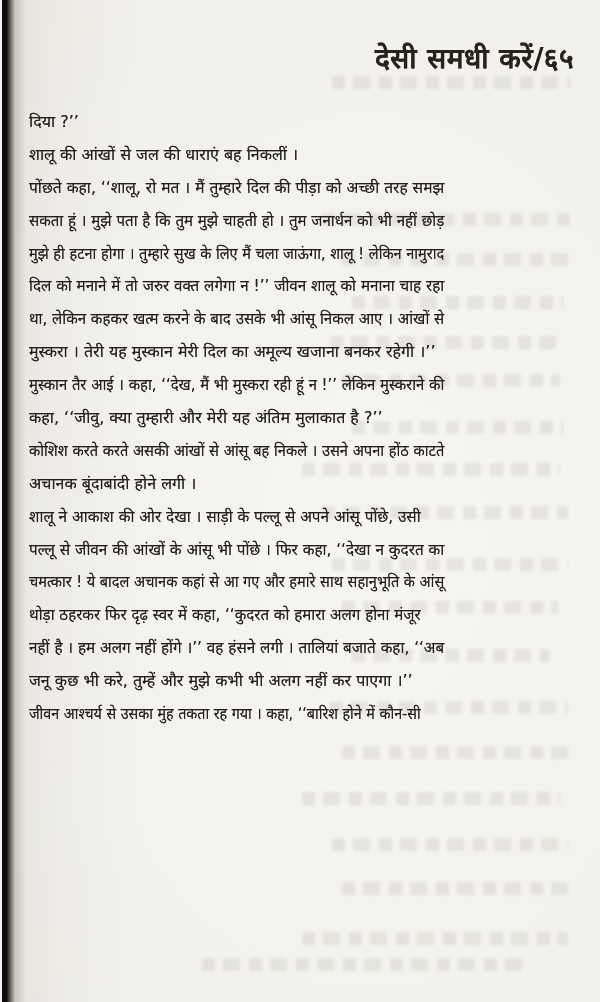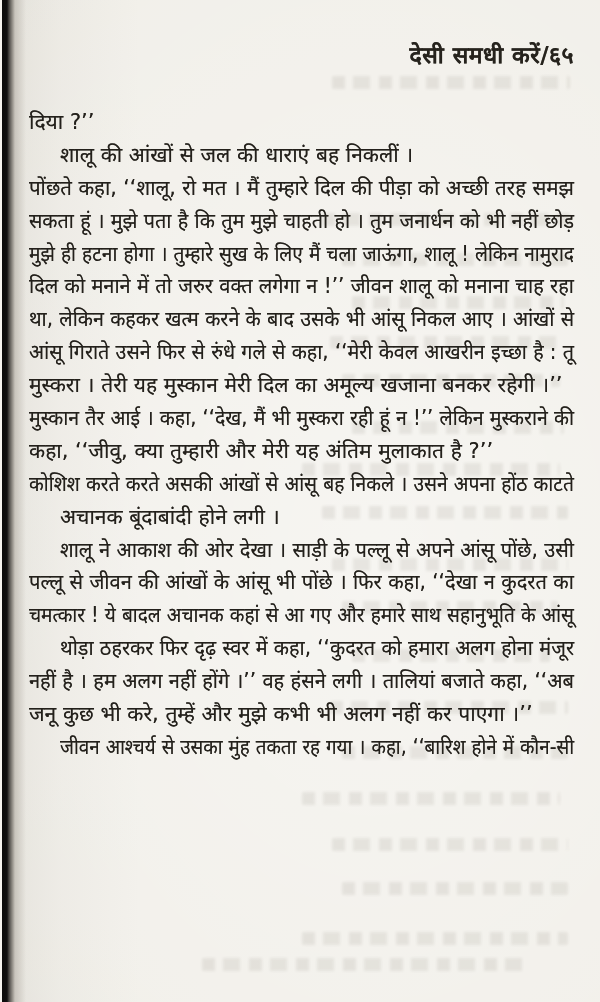--- a/index.html
+++ b/index.html
@@ -29,46 +29,46 @@
       #0b0b0b 2px, #101010 7px,
       #4a4845 9px,
       #8c8881 12px,
       #c9c5bd 15px,
       rgba(201,197,189,0) 26px);
   }
   .running-head {
     position: absolute;
     top: 38px;
     right: 26px;
-    font-size: 23px;
+    font-size: 28px;
     font-weight: 600;
     letter-spacing: 0.5px;
     color: #26231d;
     text-shadow: 0 0 0.5px rgba(38,35,29,0.6);
     white-space: nowrap;
   }
   .text-block {
     position: absolute;
     top: 106px;
     left: 29px;
     right: 26px;
   }
   .line {
     height: 32.9px;
     line-height: 32.9px;
-    font-size: 21px;
+    font-size: 16px;
     white-space: nowrap;
     overflow: visible;
     text-shadow: 0 0 0.5px rgba(35,32,27,0.55);
   }
   .line > span {
     display: inline-block;
     white-space: nowrap;
   }
-  .indent { margin-left: 31px; }
+  .indent { }
   
   .ghost {
     position: absolute;
     height: 13px;
     opacity: 0.10;
     filter: blur(1.6px);
     background: repeating-linear-gradient(90deg,
       #5f584a 0px, #5f584a 13px,
       rgba(0,0,0,0) 13px, rgba(0,0,0,0) 21px,
       #6b6455 21px, #6b6455 38px,
@@ -107,21 +107,20 @@
   <div class="running-head">देसी समधी करें/६५</div>
 
   <div class="text-block">
     <div class="line"><span>दिया ?’’</span></div>
     <div class="line indent"><span>शालू की आंखों से जल की धाराएं बह निकलीं ।</span></div>
     <div class="line just"><span style="transform-origin: 0px 50%; transform: scaleX(0.973676);">पोंछते कहा, ‘‘शालू, रो मत । मैं तुम्हारे दिल की पीड़ा को अच्छी तरह समझ</span></div>
     <div class="line just"><span style="transform-origin: 0px 50%; transform: scaleX(0.941532);">सकता हूं । मुझे पता है कि तुम मुझे चाहती हो । तुम जनार्धन को भी नहीं छोड़</span></div>
     <div class="line just"><span style="transform-origin: 0px 50%; transform: scaleX(0.908688);">मुझे ही हटना होगा । तुम्हारे सुख के लिए मैं चला जाऊंगा, शालू ! लेकिन नामुराद</span></div>
     <div class="line just"><span style="transform-origin: 0px 50%; transform: scaleX(0.949632);">दिल को मनाने में तो जरुर वक्त लगेगा न !’’ जीवन शालू को मनाना चाह रहा</span></div>
     <div class="line just"><span style="transform-origin: 0px 50%; transform: scaleX(0.940263);">था, लेकिन कहकर खत्म करने के बाद उसके भी आंसू निकल आए । आंखों से</span></div>
-    <div class="line just"><span style="transform-origin: 0px 50%; transform: scaleX(0.938618);">आंसू गिराते उसने फिर से रुंधे गले से कहा, ‘‘मेरी केवल आखरीन इच्छा है : तू</span></div>
     <div class="line"><span>मुस्करा । तेरी यह मुस्कान मेरी दिल का अमूल्य खजाना बनकर रहेगी ।’’</span></div>
     <div class="line just"><span style="transform-origin: 0px 50%; transform: scaleX(0.928326);">मुस्कान तैर आई । कहा, ‘‘देख, मैं भी मुस्करा रही हूं न !’’ लेकिन मुस्कराने की</span></div>
     <div class="line"><span>कहा, ‘‘जीवु, क्या तुम्हारी और मेरी यह अंतिम मुलाकात है ?’’</span></div>
     <div class="line just"><span style="transform-origin: 0px 50%; transform: scaleX(0.915413);">कोशिश करते करते असकी आंखों से आंसू बह निकले । उसने अपना होंठ काटते</span></div>
     <div class="line indent"><span>अचानक बूंदाबांदी होने लगी ।</span></div>
     <div class="line indent just"><span style="transform-origin: 0px 50%; transform: scaleX(0.956808);">शालू ने आकाश की ओर देखा । साड़ी के पल्लू से अपने आंसू पोंछे, उसी</span></div>
     <div class="line just"><span style="transform-origin: 0px 50%; transform: scaleX(0.956481);">पल्लू से जीवन की आंखों के आंसू भी पोंछे । फिर कहा, ‘‘देखा न कुदरत का</span></div>
     <div class="line just"><span style="transform-origin: 0px 50%; transform: scaleX(0.907931);">चमत्कार ! ये बादल अचानक कहां से आ गए और हमारे साथ सहानुभूति के आंसू</span></div>
     <div class="line indent just"><span style="transform-origin: 0px 50%; transform: scaleX(0.944283);">थोड़ा ठहरकर फिर दृढ़ स्वर में कहा, ‘‘कुदरत को हमारा अलग होना मंजूर</span></div>
     <div class="line just"><span style="transform-origin: 0px 50%; transform: scaleX(0.954414);">नहीं है । हम अलग नहीं होंगे ।’’ वह हंसने लगी । तालियां बजाते कहा, ‘‘अब</span></div>

